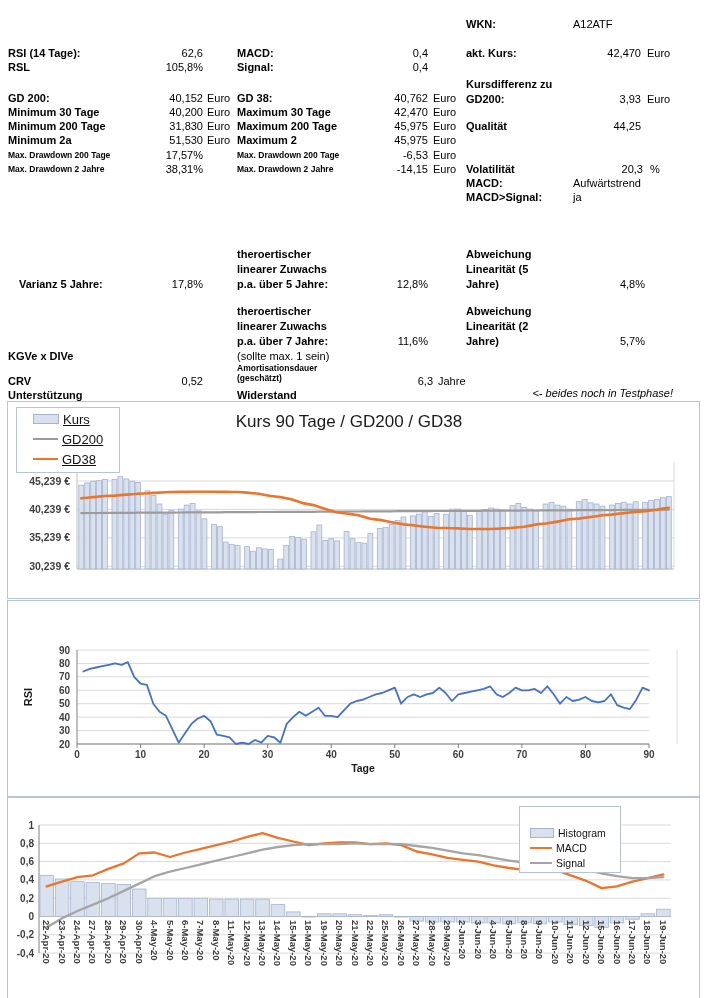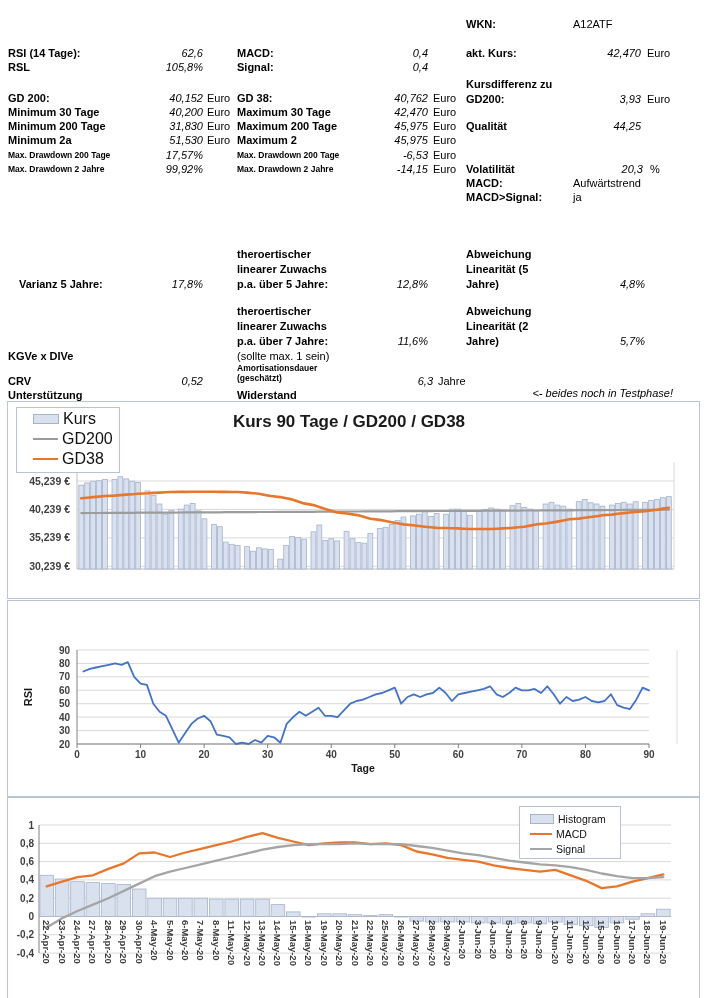--- a/index.html
+++ b/index.html
@@ -1,35 +1,35 @@
 <!DOCTYPE html>
 <html><head>
 <meta charset="utf-8">
 <style>
   html,body{margin:0;padding:0;background:#fff;}
   .page{position:relative;width:706px;height:998px;background:#fff;font-family:"Liberation Sans",sans-serif;overflow:hidden;}
   .t{position:absolute;white-space:nowrap;font-size:11px;color:#000;line-height:12px;}
   .b{font-weight:bold;}
   .sm{font-size:8.5px;line-height:9px;}
   .it{font-style:italic;}
-  .vr{text-align:right;font-style:italic;}
+  .vr{text-align:right;}
   .pagetitle{position:absolute;left:8px;top:12px;font-size:15.5px;font-weight:bold;color:#000;
     border-bottom:1.6px solid #000;padding-bottom:1px;}
   .panel{position:absolute;left:7px;width:691px;border:1px solid #b9c4d6;background:#fff;}
   .panel svg{position:absolute;left:0;top:0;}
-  .chart-title{position:absolute;font-weight:bold;color:#1a1a1a;white-space:nowrap;}
+  .chart-title{position:absolute;font-weight:normal;color:#1a1a1a;white-space:nowrap;}
   .legend{position:absolute;background:#fff;border:1px solid #b9c2d4;z-index:3;}
   .lg-row{display:flex;align-items:center;gap:4px;}
   .lg-swatch-bar{display:inline-block;background:#d9e0ee;border:1px solid #a6b3cd;}
   .lg-line{display:inline-block;border-top:2.5px solid #888;}
   .lg-label{color:#111;}
   #legend1 .lg-row{height:20px;padding-left:16px;}
   #legend1 .lg-swatch-bar{width:24px;height:8px;}
   #legend1 .lg-line{width:25px;}
-  #legend1 .lg-label{font-size:16px;}
+  #legend1 .lg-label{font-size:13px;text-decoration:underline;}
   #legend3 .lg-row{height:15px;padding-left:10px;}
   #legend3 .lg-swatch-bar{width:22px;height:8px;}
   #legend3 .lg-line{width:22px;}
   #legend3 .lg-label{font-size:10.5px;}
 </style>
 </head>
 <body>
 
 <div class="page">
 
@@ -65,21 +65,21 @@
       <span class="t" style="left:207px;top:134px">Euro</span>
       <span class="t b" style="left:237px;top:134px">Maximum 2</span>
       <span class="t vr" style="left:322px;top:134px;width:106px">45,975</span>
       <span class="t" style="left:433px;top:134px">Euro</span>
       <span class="t b sm" style="left:8px;top:151px">Max. Drawdown 200 Tage</span>
       <span class="t vr" style="left:100px;top:149px;width:103px">17,57%</span>
       <span class="t b sm" style="left:237px;top:151px">Max. Drawdown 200 Tage</span>
       <span class="t vr" style="left:322px;top:149px;width:106px">-6,53</span>
       <span class="t" style="left:433px;top:149px">Euro</span>
       <span class="t b sm" style="left:8px;top:165px">Max. Drawdown 2 Jahre</span>
-      <span class="t vr" style="left:100px;top:163px;width:103px">99,92%</span>
+      <span class="t vr" style="left:100px;top:163px;width:103px">38,31%</span>
       <span class="t b sm" style="left:237px;top:165px">Max. Drawdown 2 Jahre</span>
       <span class="t vr" style="left:322px;top:163px;width:106px">-14,15</span>
       <span class="t" style="left:433px;top:163px">Euro</span>
     </div>
 
   <span class="t b" style="left:466px;top:18px">WKN:</span>
   <span class="t" style="left:573px;top:18px">A12ATF</span>
 
   <span class="t b" style="left:466px;top:47px">akt. Kurs:</span>
   <span class="t vr" style="left:536px;top:47px;width:105px">42,470</span>
@@ -420,21 +420,21 @@
           <text x="543.890243902439" y="122" font-family="&quot;Liberation Sans&quot;,sans-serif" fill="#3f3f3f" font-size="9.5" font-weight="bold" text-anchor="start" transform="rotate(90 543.890243902439 122)">10-Jun-20</text>
           <text x="559.3048780487804" y="122" font-family="&quot;Liberation Sans&quot;,sans-serif" fill="#3f3f3f" font-size="9.5" font-weight="bold" text-anchor="start" transform="rotate(90 559.3048780487804 122)">11-Jun-20</text>
           <text x="574.719512195122" y="122" font-family="&quot;Liberation Sans&quot;,sans-serif" fill="#3f3f3f" font-size="9.5" font-weight="bold" text-anchor="start" transform="rotate(90 574.719512195122 122)">12-Jun-20</text>
           <text x="590.1341463414634" y="122" font-family="&quot;Liberation Sans&quot;,sans-serif" fill="#3f3f3f" font-size="9.5" font-weight="bold" text-anchor="start" transform="rotate(90 590.1341463414634 122)">15-Jun-20</text>
           <text x="605.5487804878048" y="122" font-family="&quot;Liberation Sans&quot;,sans-serif" fill="#3f3f3f" font-size="9.5" font-weight="bold" text-anchor="start" transform="rotate(90 605.5487804878048 122)">16-Jun-20</text>
           <text x="620.9634146341464" y="122" font-family="&quot;Liberation Sans&quot;,sans-serif" fill="#3f3f3f" font-size="9.5" font-weight="bold" text-anchor="start" transform="rotate(90 620.9634146341464 122)">17-Jun-20</text>
           <text x="636.3780487804878" y="122" font-family="&quot;Liberation Sans&quot;,sans-serif" fill="#3f3f3f" font-size="9.5" font-weight="bold" text-anchor="start" transform="rotate(90 636.3780487804878 122)">18-Jun-20</text>
           <text x="651.7926829268292" y="122" font-family="&quot;Liberation Sans&quot;,sans-serif" fill="#3f3f3f" font-size="9.5" font-weight="bold" text-anchor="start" transform="rotate(90 651.7926829268292 122)">19-Jun-20</text>
         </g>
       </svg>
-    <div class="legend" id="legend3" style="left:511px;top:8px;width:100px;height:47px;padding-top:4px">
+    <div class="legend" id="legend3" style="left:511px;top:8px;width:100px;height:47px;padding-top:18px">
       <div class="lg-row">
         <span class="lg-swatch-bar"></span>
         <span class="lg-label">Histogram</span>
       </div>
       <div class="lg-row">
         <span class="lg-line" style="border-color:#e8762c"></span>
         <span class="lg-label">MACD</span>
       </div>
       <div class="lg-row">
         <span class="lg-line" style="border-color:#a5a5a5"></span>

